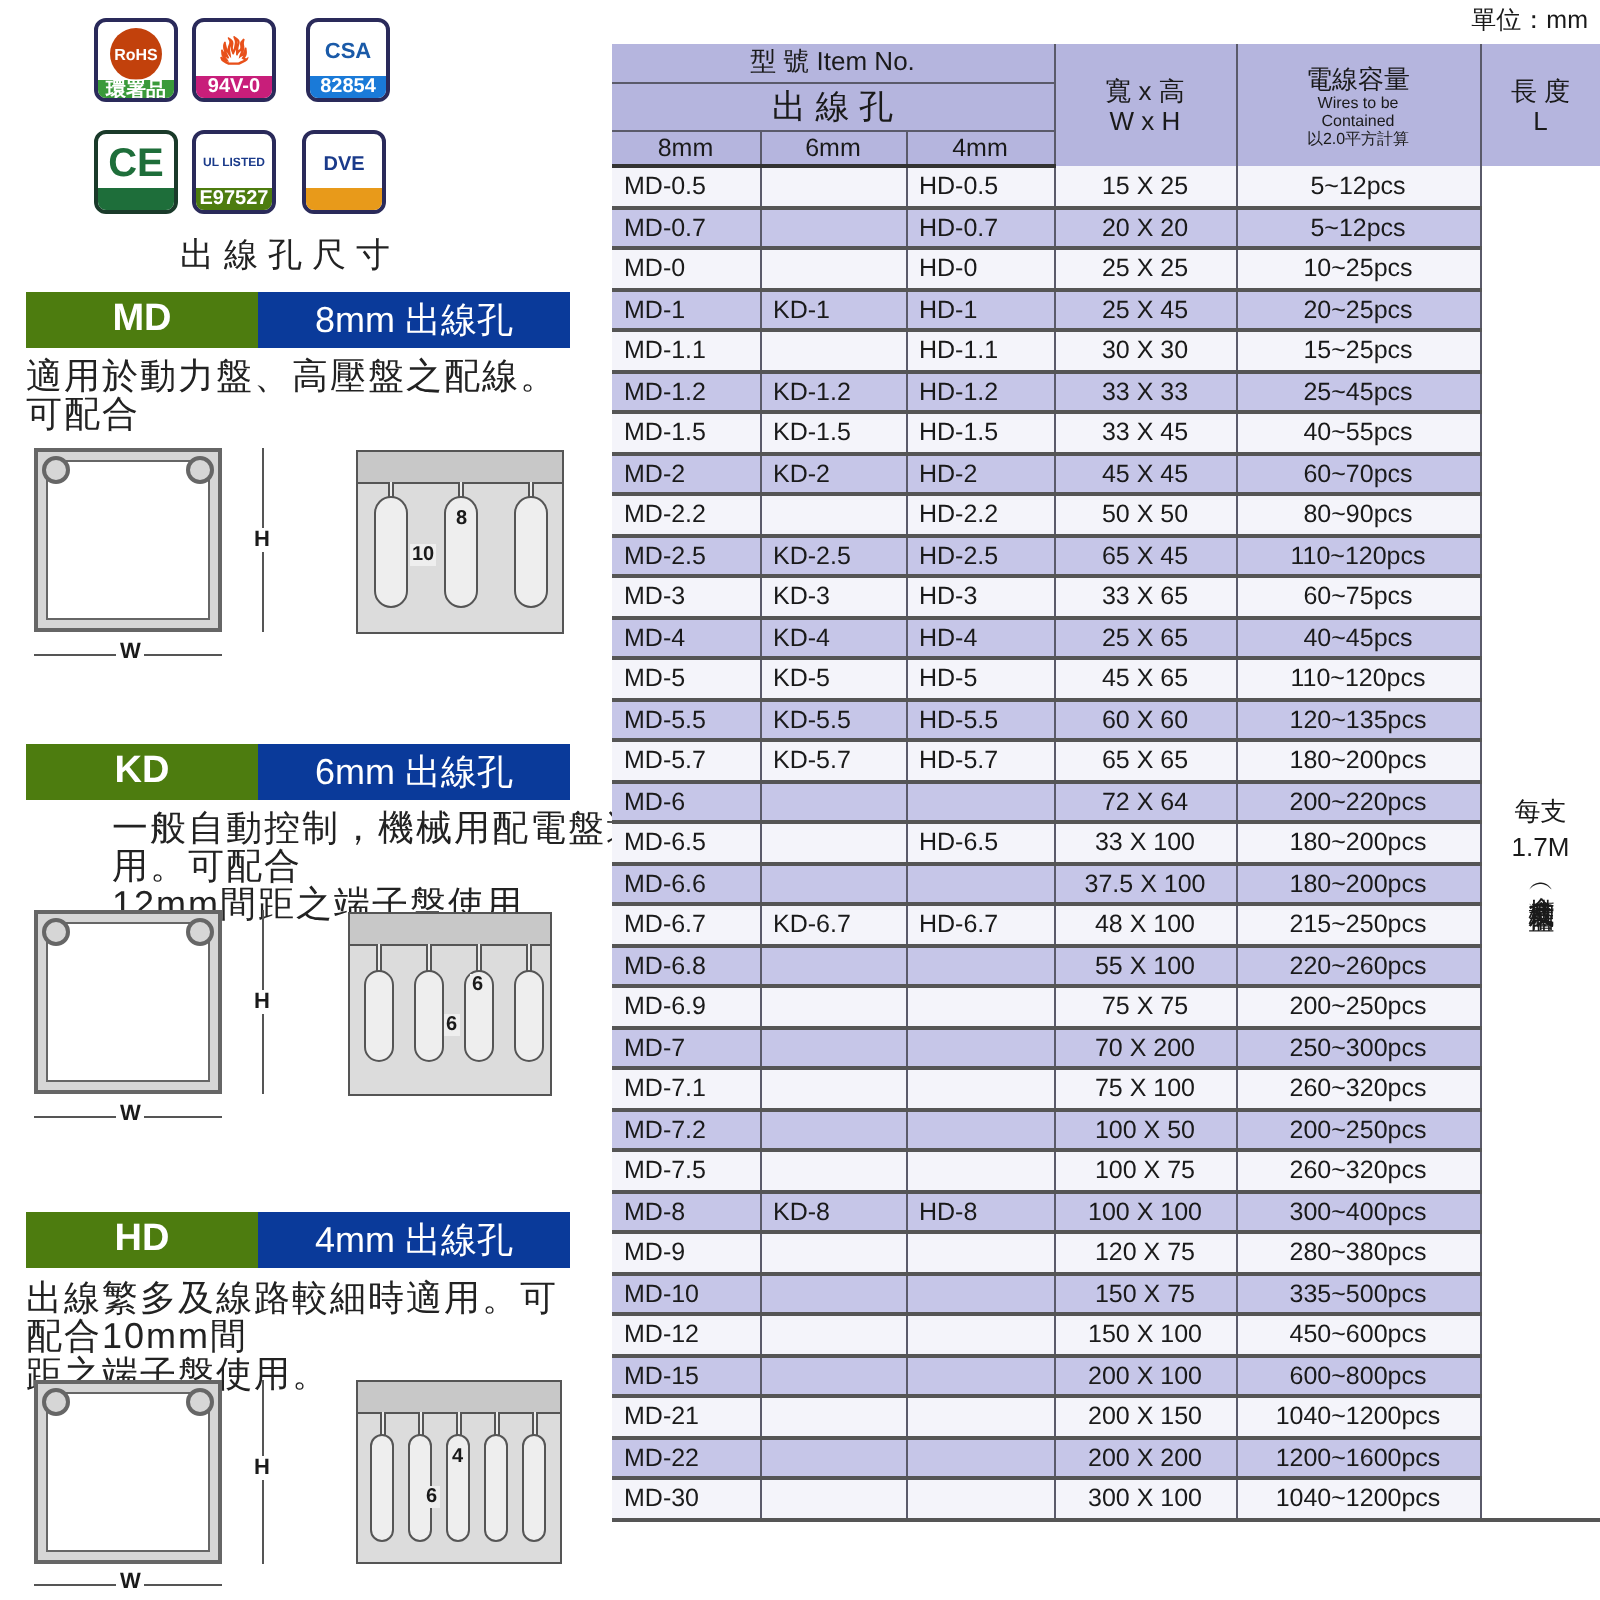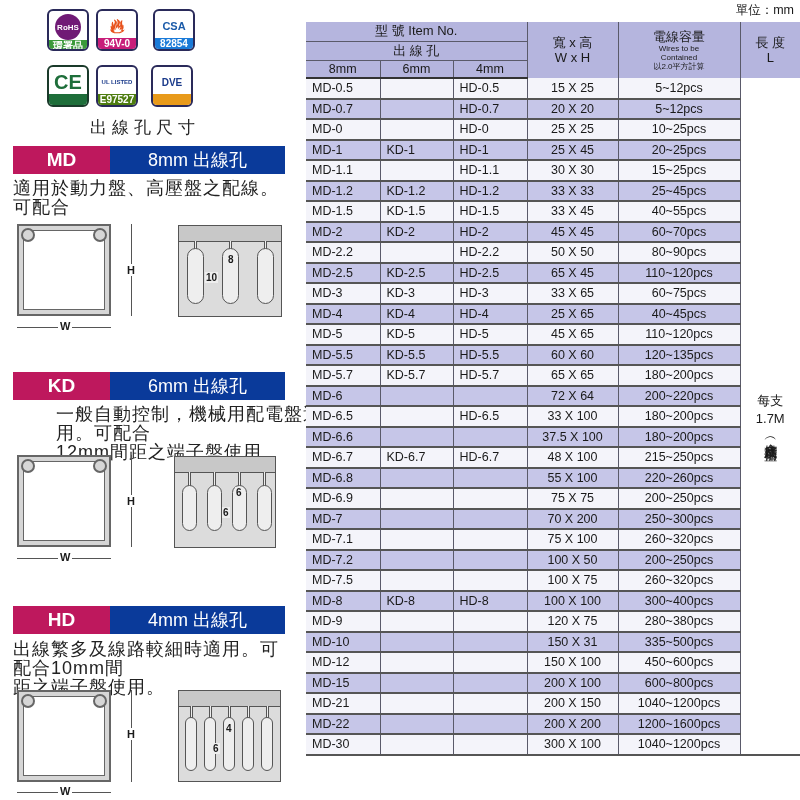--- a/index.html
+++ b/index.html
@@ -6,21 +6,21 @@
   body { width: 800px; height: 800px; background: #ffffff; font-family: "Liberation Sans", "DejaVu Sans", sans-serif; position: relative; overflow: hidden; color: #1a1a1a; }
 
   
   .cert { position: absolute; width: 42px; height: 42px; border-radius: 6px; border: 2px solid #333; overflow: hidden; display: flex; flex-direction: column; }
   .cert .top { flex: 1; background: #fff; margin: 3px 3px 0 3px; border-radius: 3px 3px 0 0; display: flex; align-items: center; justify-content: center; font-weight: bold; }
   .cert .bot { height: 11px; font-size: 10px; color: #fff; text-align: center; line-height: 11px; font-weight: bold; }
 
   .caption { position: absolute; left: 90px; top: 116px; font-size: 17px; letter-spacing: 5px; color: #222; }
 
   .section-bar { position: absolute; left: 13px; width: 272px; height: 28px; display: flex; }
-  .section-bar .code { width: 97px; background: #be185d; color: #fff; font-weight: bold; font-size: 19px; display: flex; align-items: center; justify-content: center; }
+  .section-bar .code { width: 116px; background: #4d7c0f; color: #fff; font-weight: bold; font-size: 19px; display: flex; align-items: center; justify-content: center; }
   .section-bar .label { flex: 1; background: #0a3a9a; color: #fff; font-size: 18px; display: flex; align-items: center; justify-content: center; }
   .desc { position: absolute; left: 13px; width: 280px; font-size: 18px; line-height: 19px; color: #222; letter-spacing: 1px; }
 
   .duct { position: absolute; width: 94px; height: 92px; border: 2px solid #666; background: #d6d6d6; }
   .duct .inner { position: absolute; left: 4px; top: 4px; right: 4px; bottom: 4px; background: #fff; border: 1.5px solid #666; }
   .hook { position: absolute; top: 2px; width: 14px; height: 14px; border: 2px solid #666; border-radius: 50%; background: #d6d6d6; }
   .hdim { position: absolute; width: 1px; background: #555; }
   .hlabel { position: absolute; font-size: 11px; font-weight: bold; }
   .wdim { position: absolute; height: 1px; background: #555; }
 
@@ -29,21 +29,21 @@
   .slot { position: absolute; border: 1.5px solid #555; background: #eeeeee; border-radius: 999px; }
   .stem { position: absolute; width: 3px; border-left: 1.5px solid #555; border-right: 1.5px solid #555; background: #eee; }
   .dimtxt { position: absolute; font-size: 10px; font-weight: bold; background: #eee; padding: 0 1px; }
 
   
   .unit { position: absolute; right: 6px; top: 2px; font-size: 12.5px; }
   table.spec { position: absolute; left: 306px; top: 22px; width: 494px; border-collapse: collapse; font-size: 12.5px; }
   table.spec td, table.spec th { border-right: 1px solid #5a5a6a; padding: 0; height: 20.5px; font-weight: normal; }
   table.spec th { background: #b5b5de; text-align: center; }
   table.spec thead tr.r1 th { height: 19px; font-size: 13px; }
-  table.spec thead tr.r2 th { height: 18px; font-size: 13px; }
+  table.spec thead tr.r2 th { height: 18px; font-size: 17px; }
   table.spec thead tr.r3 th { height: 18px; font-size: 12.5px; border-top: 1px solid #5a5a6a; border-bottom: 2px solid #333; }
   table.spec thead tr.r2 th.merge { border-top: 1px solid #5a5a6a; }
   table.spec tbody tr { border-bottom: 2px solid #555; }
   table.spec tbody tr:nth-child(odd) td.c { background: #f4f4fa; }
   table.spec tbody tr:nth-child(even) td.c { background: #c6c6e8; }
   td.c1 { width: 74px; padding-left: 6px !important; }
   td.c2 { width: 73px; padding-left: 6px !important; }
   td.c3 { width: 74px; padding-left: 6px !important; }
   td.c4 { width: 91px; text-align: center; }
   td.c5 { width: 122px; text-align: center; }
@@ -52,21 +52,21 @@
   .lenwrap { display: flex; flex-direction: column; align-items: center; font-size: 13px; line-height: 18px; }
   .vert { writing-mode: vertical-rl; font-size: 13px; letter-spacing: 1px; margin-top: 4px; }
   .hsmall { font-size: 8px; line-height: 9px; display: block; }
   .hmain { font-size: 13px; line-height: 15px; display: block; }
 </style>
 </head>
 <body>
 
 <div class="cert" style="left:47px;top:9px;border-color:#2a2a5a;">
   <div class="top">
-      <span style="width:26px;height:26px;border-radius:50%;background:#701a75;color:#fff;font-size:8px;display:flex;align-items:center;justify-content:center;">RoHS</span>
+      <span style="width:26px;height:26px;border-radius:50%;background:#c2410c;color:#fff;font-size:8px;display:flex;align-items:center;justify-content:center;">RoHS</span>
     </div>
   <div class="bot" style="background:#3a9a3a;">環署品</div>
 </div>
 <div class="cert" style="left:96px;top:9px;border-color:#2a2a5a;">
   <div class="top" style="color:#e8501a;font-size:20px;">🔥︎</div>
   <div class="bot" style="background:#c81e7a;">94V-0</div>
 </div>
 <div class="cert" style="left:153px;top:9px;border-color:#2a2a5a;">
   <div class="top" style="color:#1a5aa8;font-size:11px;">CSA</div>
   <div class="bot" style="background:#1a7ad8;">82854</div>
@@ -401,21 +401,21 @@
         <td class="c c1">MD-9</td>
         <td class="c c2"></td>
         <td class="c c3"></td>
         <td class="c c4">120 X 75</td>
         <td class="c c5">280~380pcs</td>
       </tr>
       <tr>
         <td class="c c1">MD-10</td>
         <td class="c c2"></td>
         <td class="c c3"></td>
-        <td class="c c4">150 X 31</td>
+        <td class="c c4">150 X 75</td>
         <td class="c c5">335~500pcs</td>
       </tr>
       <tr>
         <td class="c c1">MD-12</td>
         <td class="c c2"></td>
         <td class="c c3"></td>
         <td class="c c4">150 X 100</td>
         <td class="c c5">450~600pcs</td>
       </tr>
       <tr>

